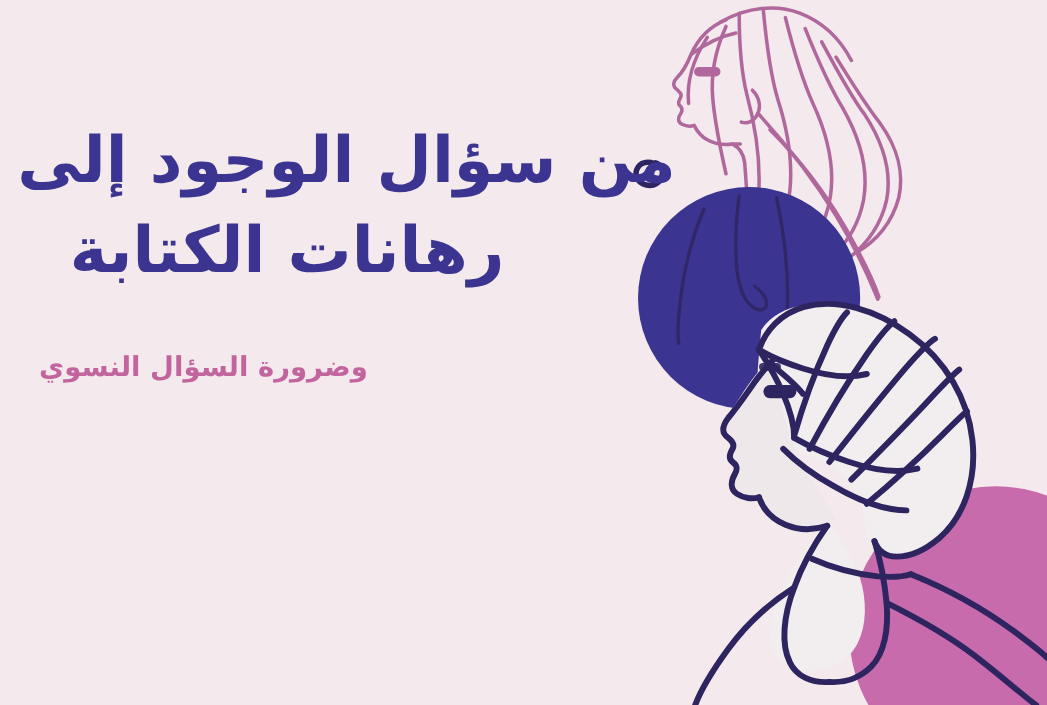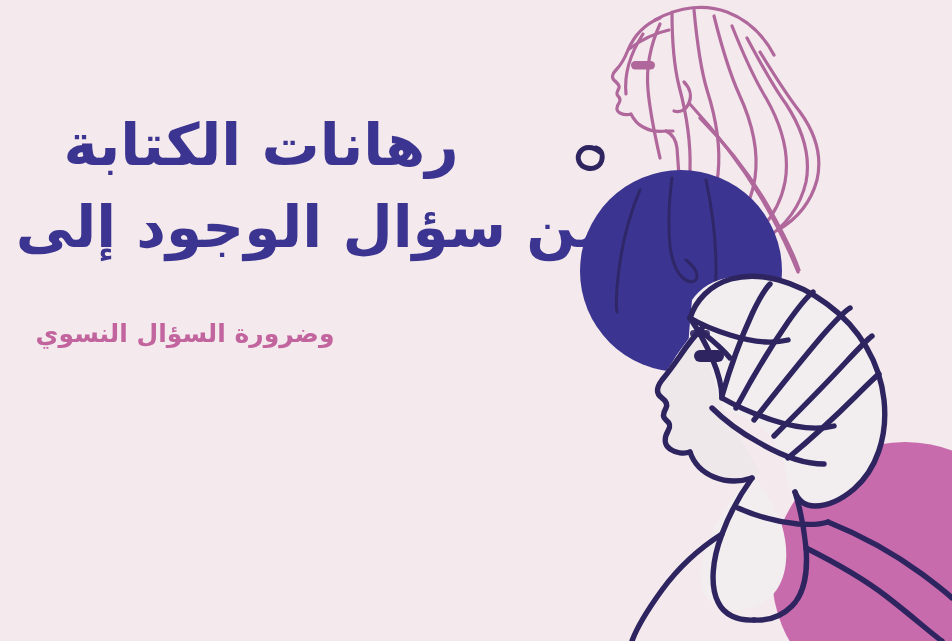--- a/index.html
+++ b/index.html
@@ -332,22 +332,22 @@
     </g>
 
     <g fill="none" stroke="#2E2560" stroke-width="5" stroke-linecap="round">
       <path d="M 600 152 C 593 146 584 146 580 152 C 576 158 579 166 587 168
                C 594 170 601 166 602 159 C 603 153 600 149 596 148"></path>
     </g>
   </svg>
 
   <div class="text-block">
 
+    <div class="title-line title-line-1">من سؤال الوجود إلى</div>
+
     <div class="title-line title-line-2">رهانات الكتابة</div>
-
-    <div class="title-line title-line-1">من سؤال الوجود إلى</div>
 
     <div class="subtitle-block">
       <div class="subtitle-line subtitle-line-2">وضرورة السؤال النسوي</div>
     </div>
   </div>
 
 </div>
 
 </body></html>

